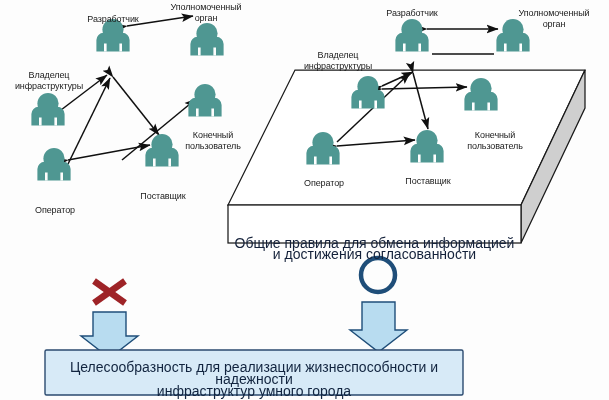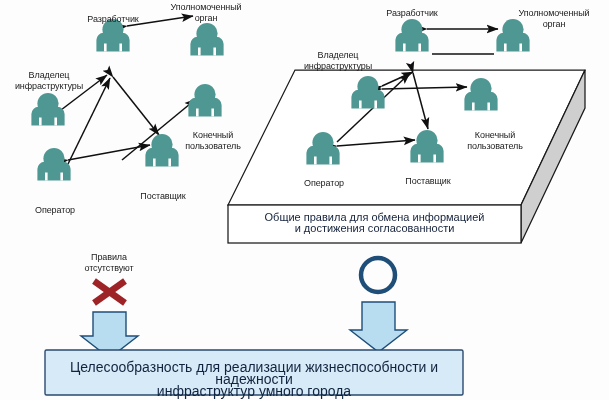--- a/index.html
+++ b/index.html
@@ -30,25 +30,26 @@
     font-size: 9px;
     line-height: 10.5px;
     color: #1b1b1b;
     text-align: center;
     white-space: pre-line;
     letter-spacing: -0.1px;
   }
   .boxtext {
     position: absolute;
     font-family: "Liberation Sans", sans-serif;
-    font-size: 11px;
+    font-size: 14px;
     line-height: 11px;
     color: #14213a;
     text-align: center;
     white-space: pre-line;
+    margin-top: 26px;
   }
   .finaltext {
     position: absolute;
     font-family: "Liberation Sans", sans-serif;
     font-size: 14px;
     line-height: 12px;
     color: #11243f;
     text-align: center;
     white-space: pre-line;
   }
@@ -210,19 +211,17 @@
   <div class="lbl" style="left:292px; top:50px; width:92px;">Владелец
 инфраструктуры</div>
   <div class="lbl" style="left:452px; top:130px; width:86px;">Конечный
 пользователь</div>
   <div class="lbl" style="left:288px; top:178px; width:72px;">Оператор</div>
   <div class="lbl" style="left:391px; top:176px; width:74px;">Поставщик</div>
 
   <div class="boxtext" style="left:232px; top:212px; width:285px;">Общие правила для обмена информацией
 и достижения согласованности</div>
 
-  <div class="lbl" style="left:70px; top:252px; width:78px;">Правила
-отсутствуют</div>
 
   <div class="finaltext" style="left:55px; top:361px; width:398px;">Целесообразность для реализации жизнеспособности и надежности
 инфраструктур умного города</div>
 
 </div>
 
 </body></html>

